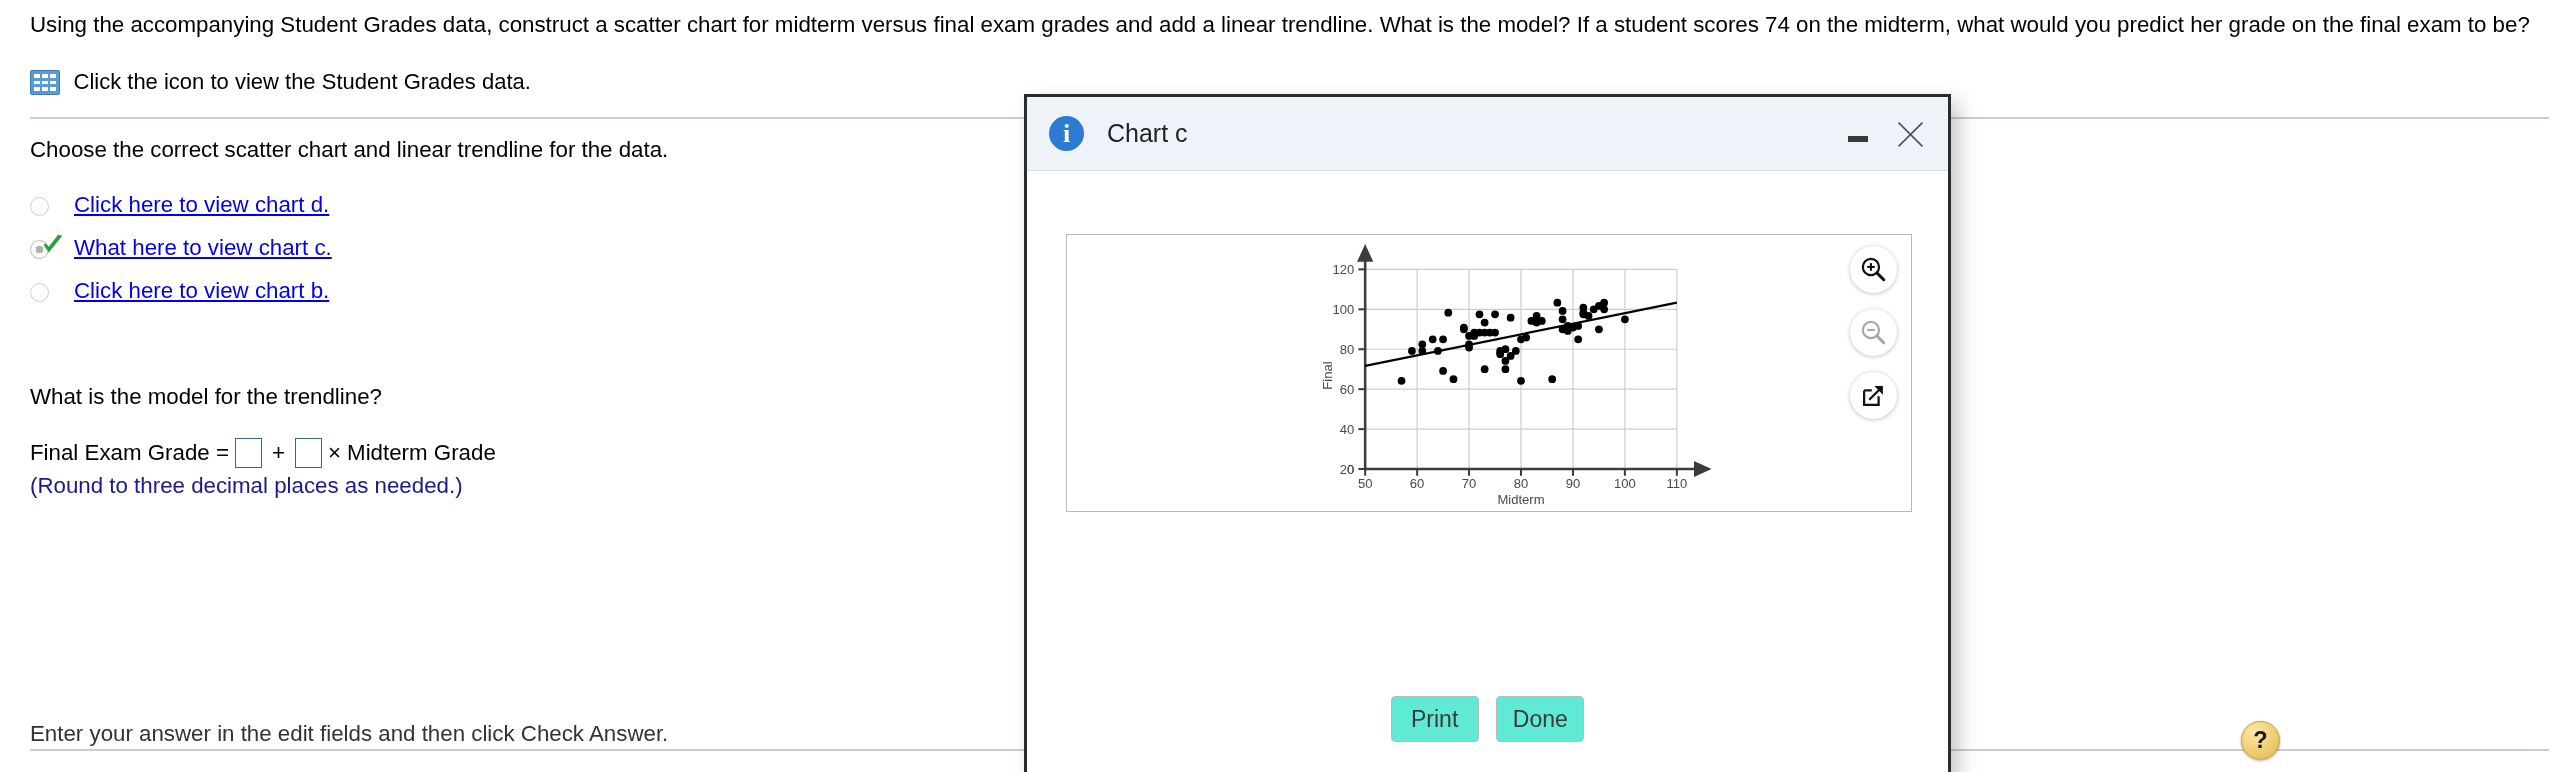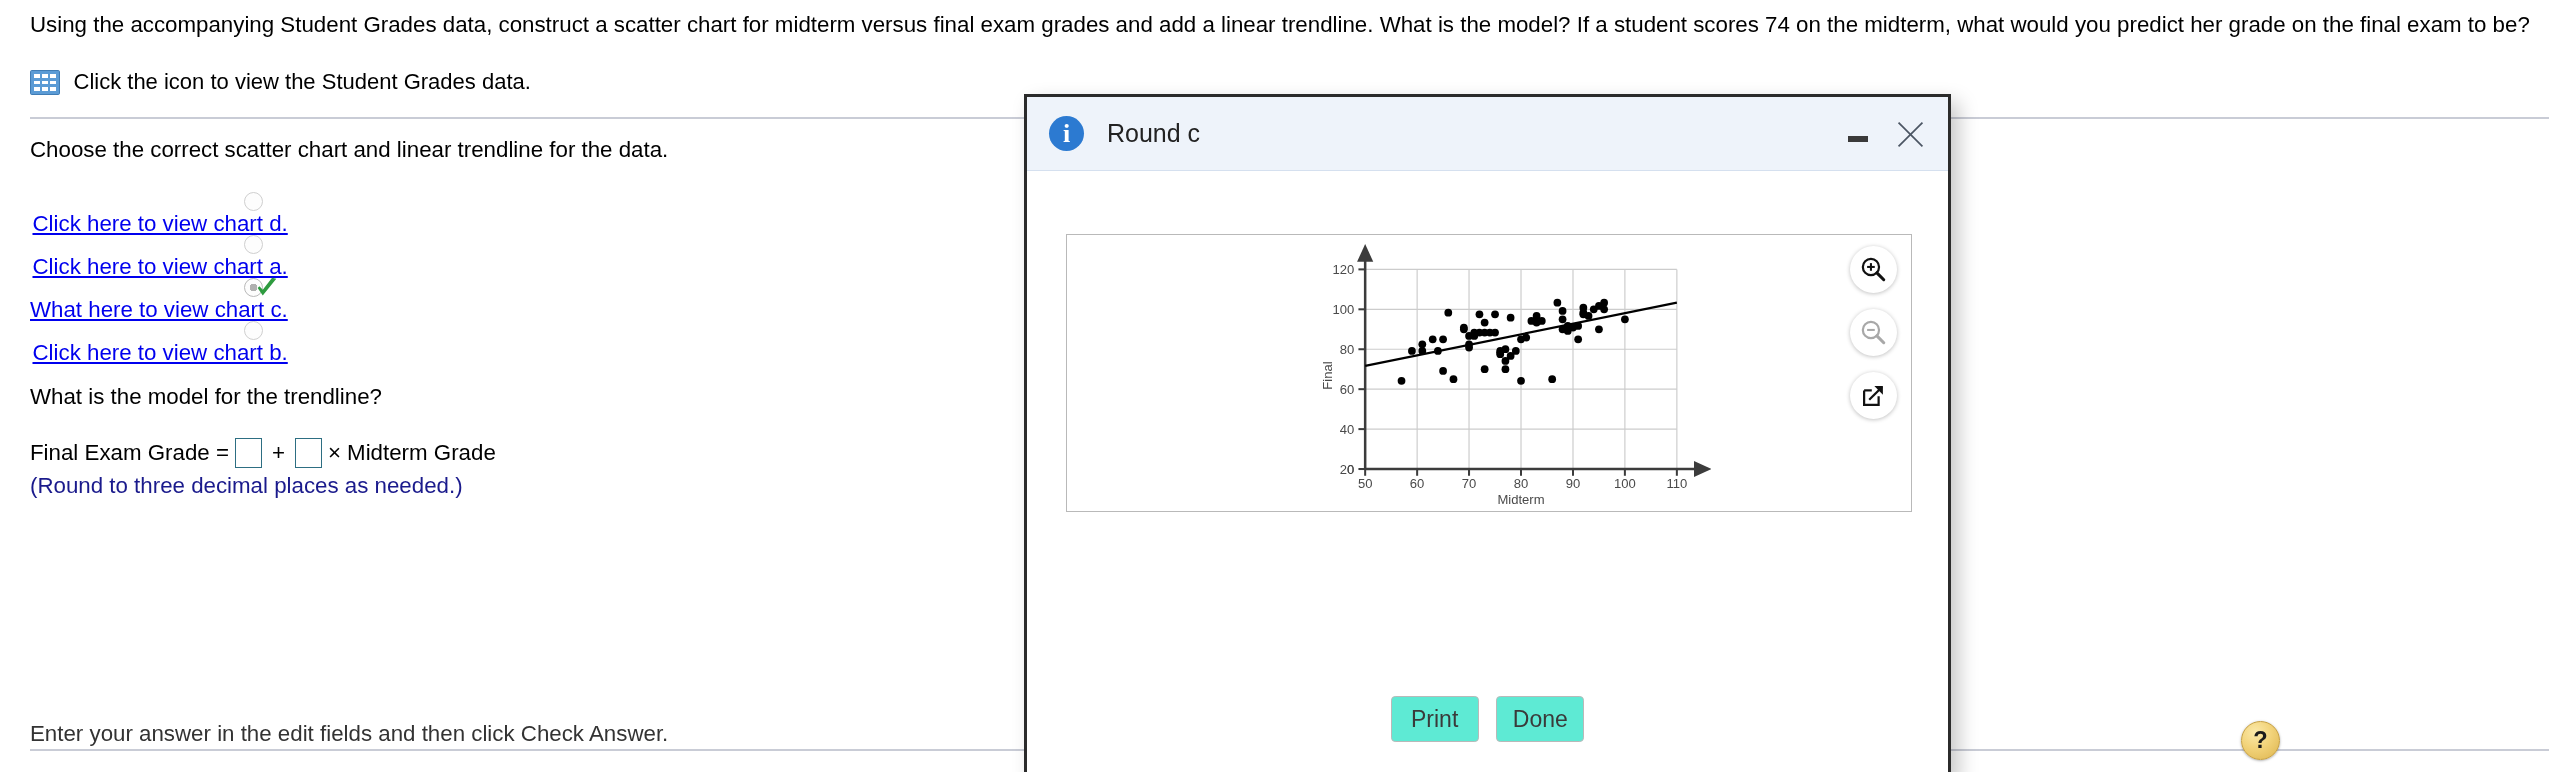--- a/index.html
+++ b/index.html
@@ -66,23 +66,22 @@
     left: 30px; top: 137px;
     font-size: 22.3px; color: #000;
   }
 
   
   .options {
     position: absolute;
     left: 30px; top: 192px;
   }
   .opt {
-    display: flex; align-items: flex-end;
+    display: flex; align-items: flex-start;
     height: 43px;
-    flex-direction: column;
   }
   .radio-wrap {
     position: relative;
     width: 44px; height: 29px;
     display: flex; align-items: center;
   }
   .radio {
     width: 19.4px; height: 19.4px;
     border-radius: 50%;
     border: 1.7px solid #cfcfcf;
@@ -283,26 +282,20 @@
 
   <div class="options">
 
     <div class="opt">
       <span class="radio-wrap">
         <span class="radio"></span>
       </span>
       <a>Click here to view chart d.</a>
     </div>
 
-    <div class="opt">
-      <span class="radio-wrap">
-        <span class="radio"></span>
-      </span>
-      <a>Click here to view chart a.</a>
-    </div>
 
     <div class="opt">
       <span class="radio-wrap">
         <span class="radio selected"></span>
         <svg class="tick" viewBox="0 0 26 26">
           <path d="M2 13 L8 22 L24 2 L19 1 L8 15 L4 11 Z" fill="#2e9b3f"></path>
         </svg>
       </span>
       <a>What here to view chart c.</a>
     </div>
@@ -328,21 +321,21 @@
   <div class="roundnote">(Round to three decimal places as needed.)</div>
 
   <div class="divider bottom"></div>
   <div class="footer-text">Enter your answer in the edit fields and then click Check Answer.</div>
   <div class="help-btn">?</div>
 
   <div class="modal">
 
     <div class="modal-header">
       <span class="info-icon">i</span>
-      <span class="modal-title">Round c</span>
+      <span class="modal-title">Chart c</span>
 
       <span class="win-btns">
         <span class="minimize-btn">
             <span></span>
           </span>
         <span class="close-btn">
           <svg width="29" height="29" viewBox="0 0 34 34">
             <line x1="3" y1="3" x2="31" y2="31" stroke="#4b5563" stroke-width="2"></line>
             <line x1="31" y1="3" x2="3" y2="31" stroke="#4b5563" stroke-width="2"></line>
           </svg>

